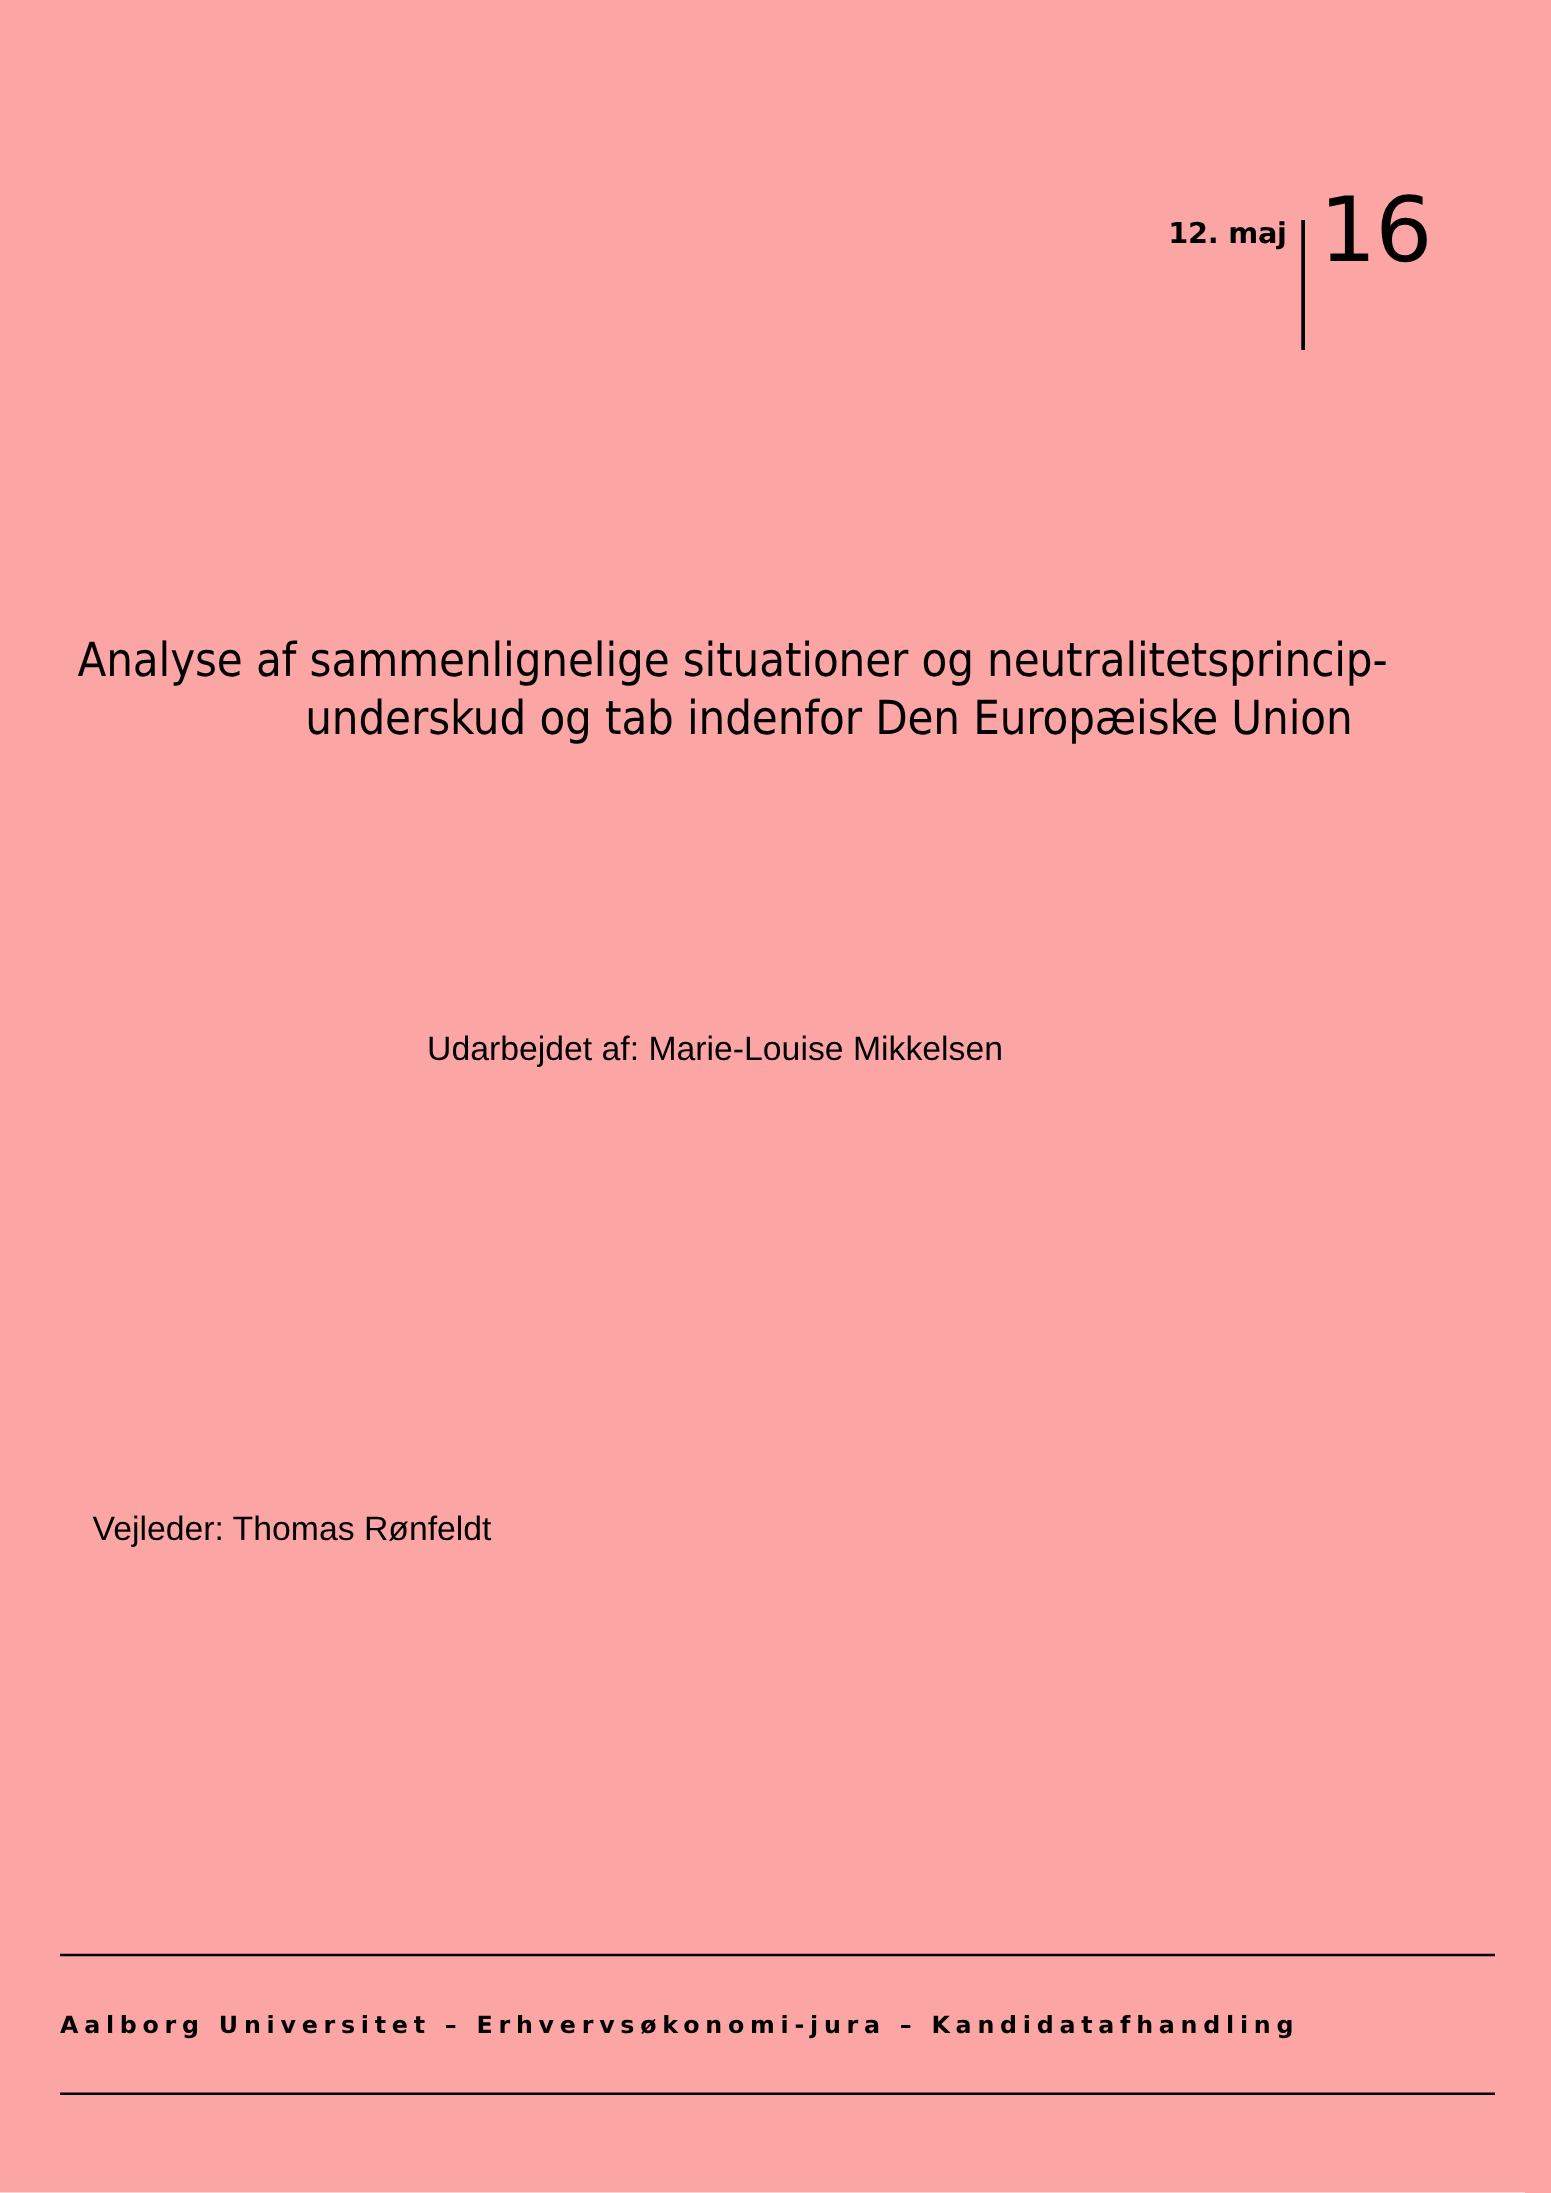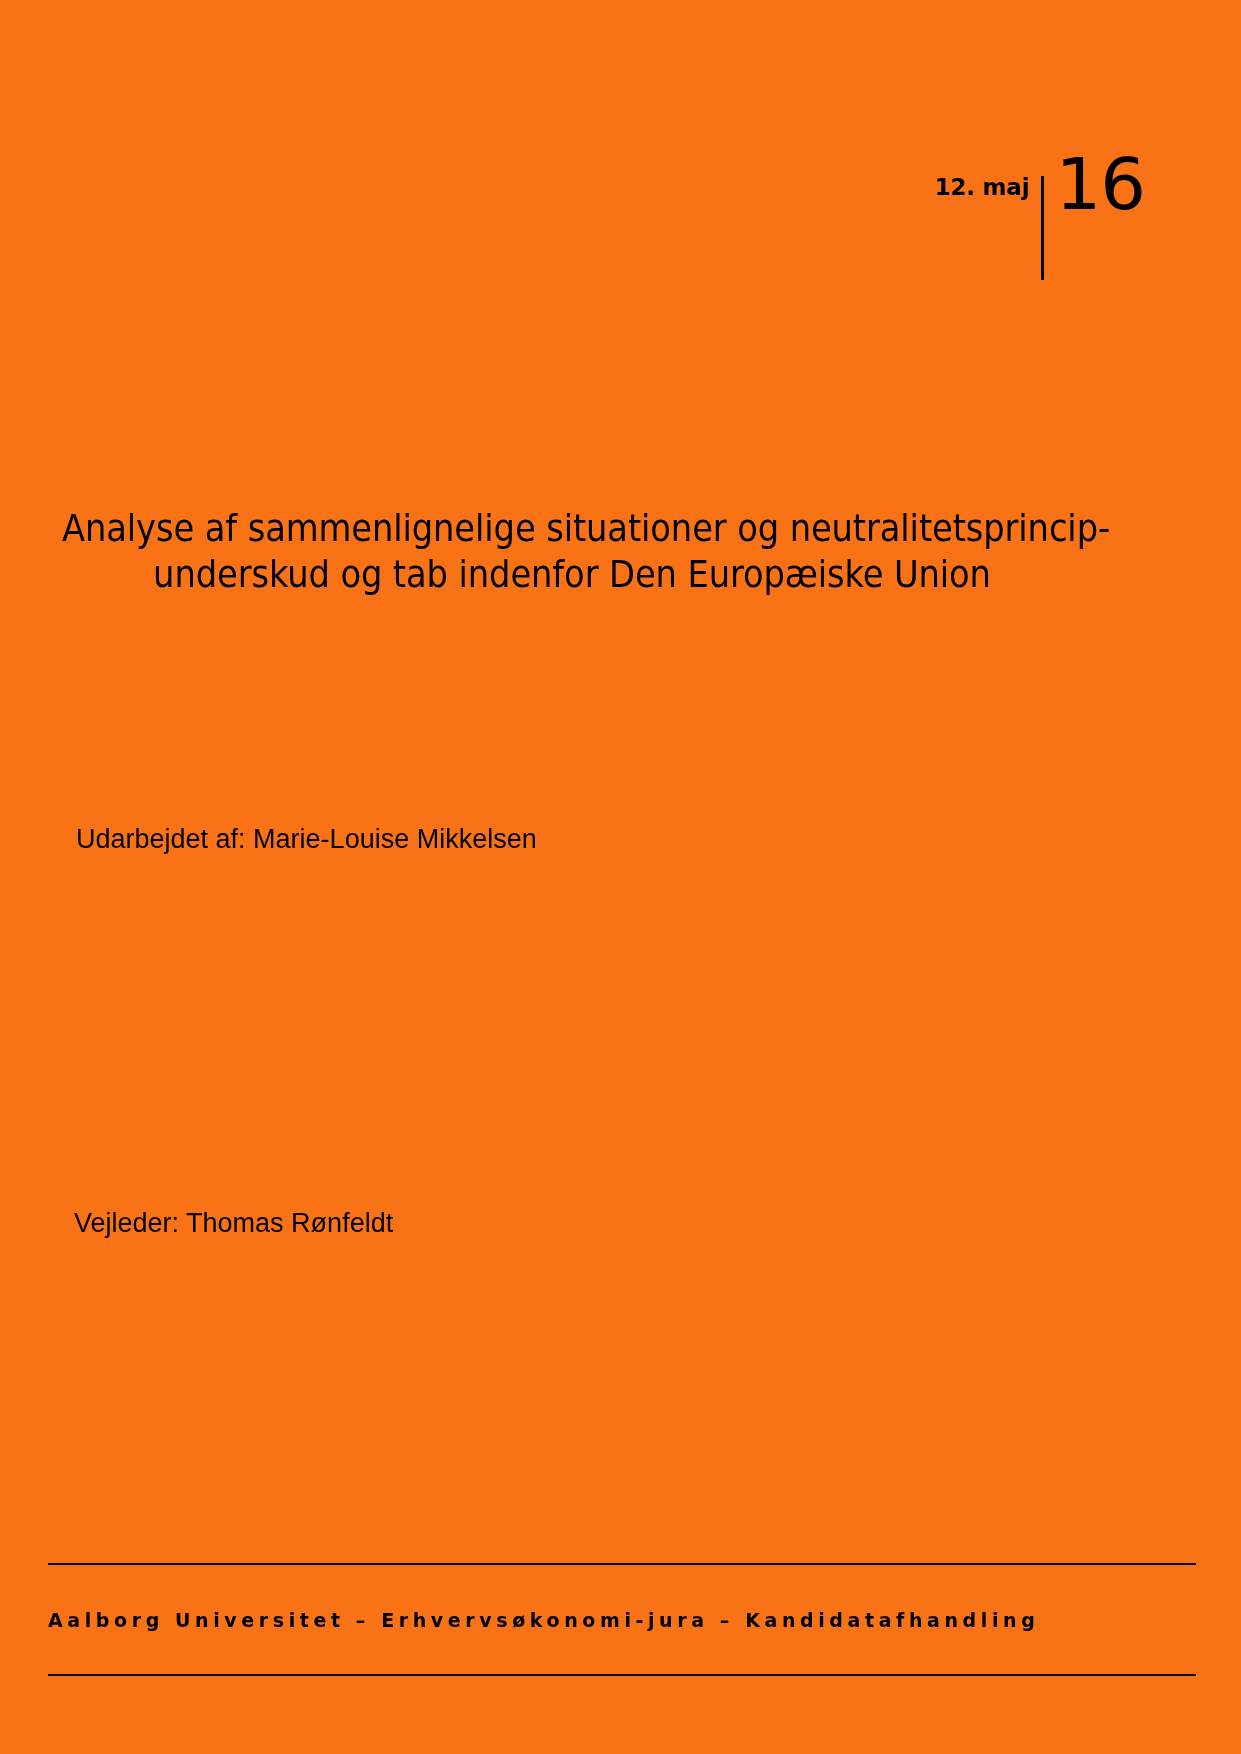--- a/index.html
+++ b/index.html
@@ -5,21 +5,21 @@
   html, body {
     margin: 0;
     padding: 0;
     background: #ffffff;
   }
 
   .page {
     position: relative;
     width: 1241px;
     height: 1754px;
-    background: #f97316;
+    background: #fca5a5;
     overflow: hidden;
     font-family: "Liberation Sans", sans-serif;
     color: #000000;
     -webkit-font-smoothing: antialiased;
   }
 
   
   .header-block {
     position: absolute;
     top: 150px;
@@ -69,29 +69,30 @@
   }
 
   .title-line {
     font-family: "DejaVu Sans Condensed", "Liberation Sans Narrow", "Liberation Sans", sans-serif;
     font-size: 37.5px;
     font-weight: 400;
     line-height: 46px;
     letter-spacing: -0.1px;
     color: #000;
     white-space: nowrap;
+    text-align: right;
   }
 
   
   .author-block {
     position: absolute;
     top: 822px;
-    left: 76px;
+    left: 62px;
     width: 1020px;
-    text-align: left;
+    text-align: center;
   }
 
   .author-line {
     font-family: "Liberation Sans", sans-serif;
     font-size: 27px;
     font-weight: 400;
     line-height: 34px;
     color: #000;
   }
 

